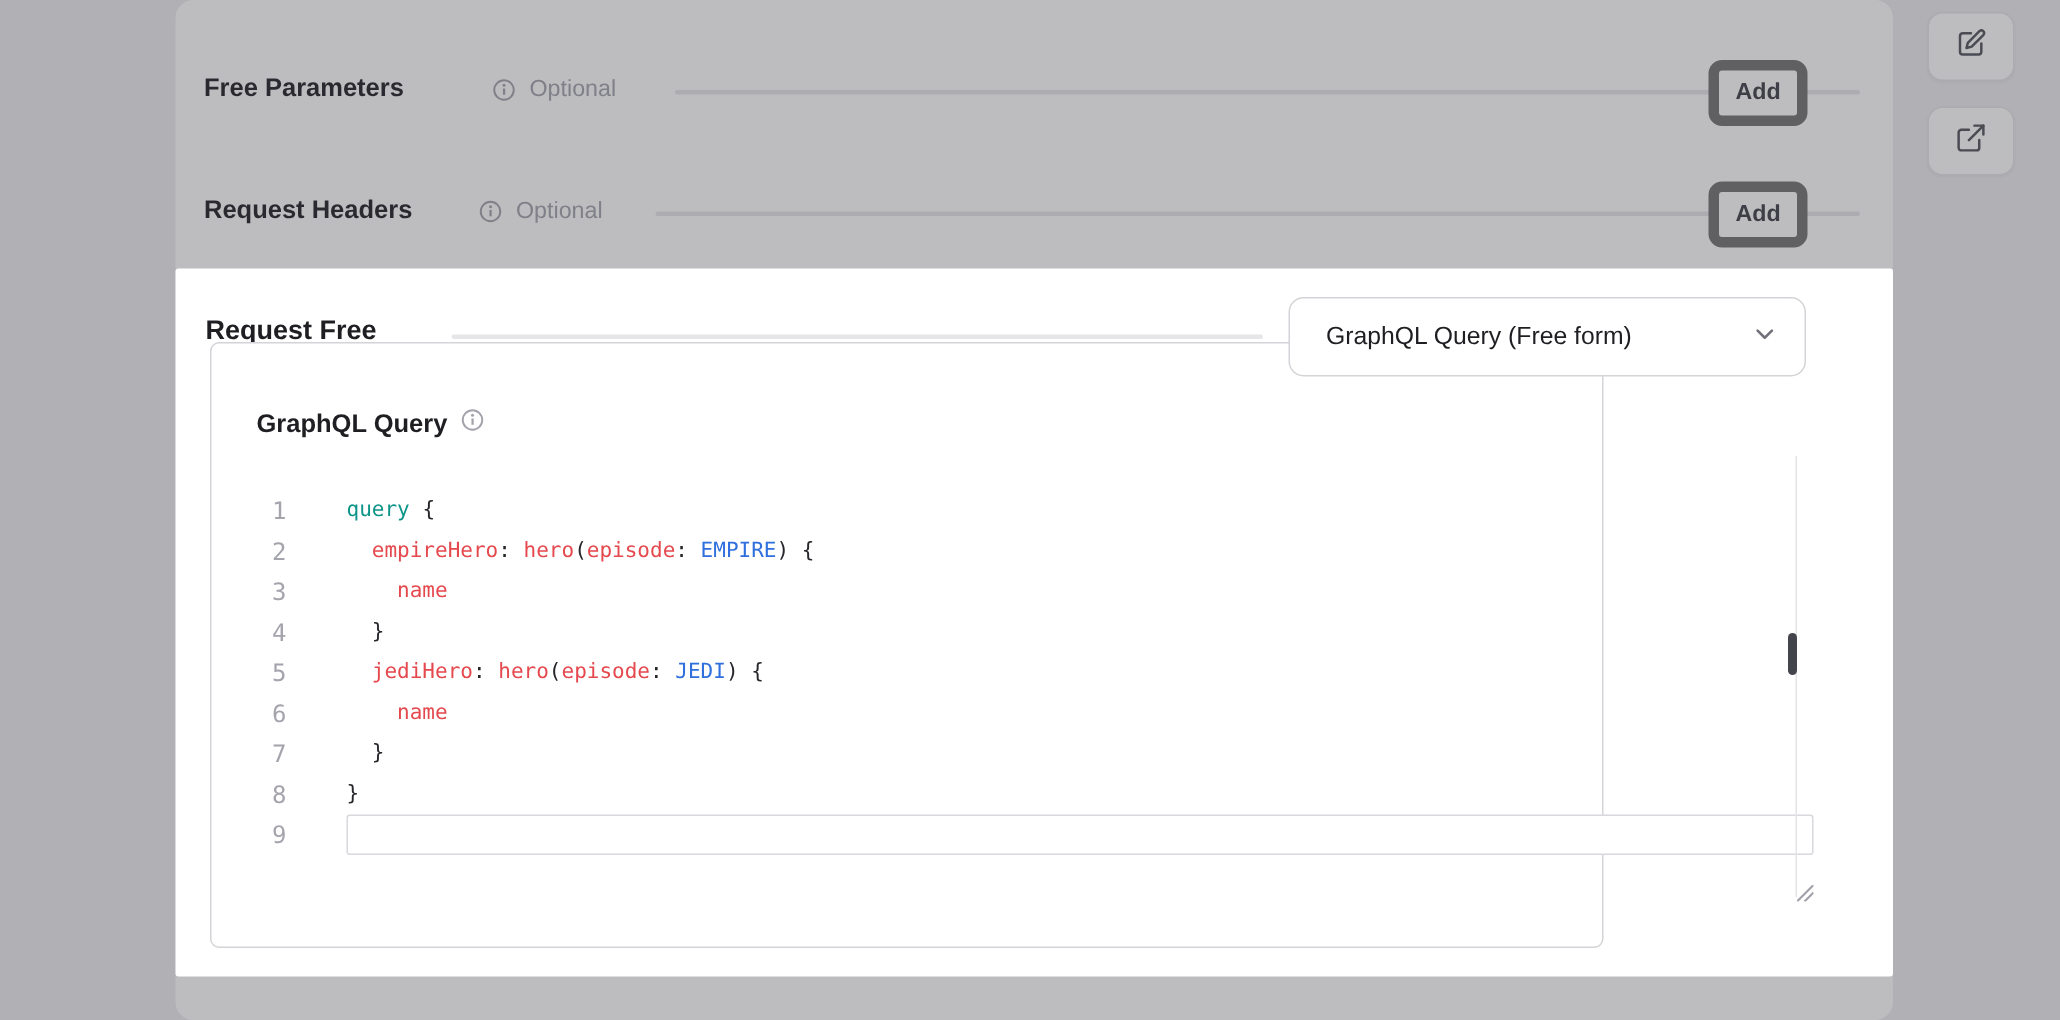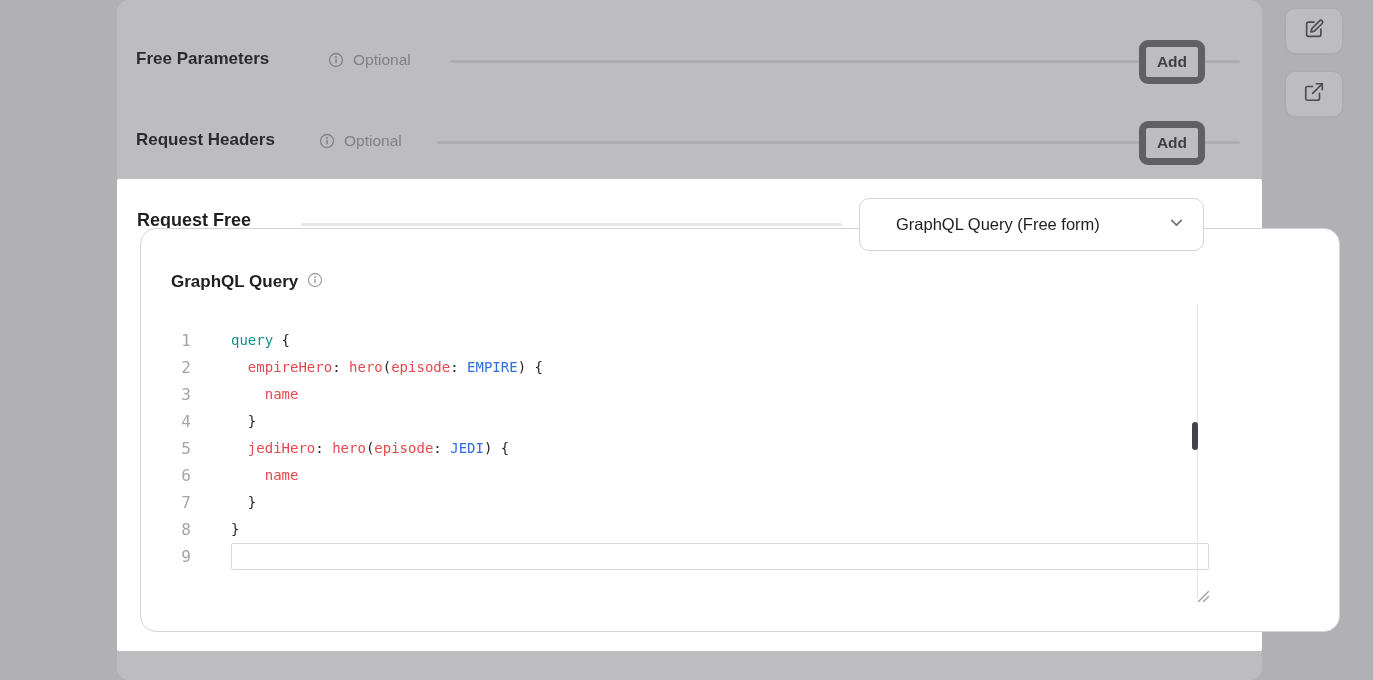--- a/index.html
+++ b/index.html
@@ -26,25 +26,25 @@
 
   
   .spotlight { position:absolute; left:117px; top:179px; width:1145px; height:472px;
                background:#ffffff; z-index:20; border-radius:2px; }
   .rb-title { position:absolute; left:20px; top:31px; font-size:18px; font-weight:600; color:#1f1f23; }
   .rb-divider { position:absolute; left:184px; top:44px; width:541px; height:3px;
                 background:#e6e6e9; border-radius:2px; }
 
   .dropdown { position:absolute; left:742px; top:19px; width:345px; height:53px;
               background:#fff; border:1px solid #d4d4d8; border-radius:10px; z-index:2;
-              display:flex; align-items:center; padding:0 18px 0 36px; cursor:pointer; }
+              display:flex; align-items:center; padding:0 18px 0 24px; cursor:pointer; }
   .dropdown-value { flex:1; font-size:16.5px; color:#1f1f23; }
 
-  .editor-box { position:absolute; left:23px; top:49px; width:1200px; height:404px;
-                border:1.5px solid #d4d4d8; border-radius:16px; background:#fff; z-index:1; }
+  .editor-box { position:absolute; left:23px; top:49px; width:929px; height:404px;
+                border:1.5px solid #d4d4d8; border-radius:6px; background:#fff; z-index:1; }
   .gql-label-row { position:absolute; left:30px; top:43px; display:flex; align-items:center; gap:9px; }
   .gql-label { font-size:17px; font-weight:600; color:#1f1f23; }
 
   .gutter { position:absolute; left:0; top:98px; width:50px; text-align:right; }
   .gutter .ln { height:27px; line-height:27px; font-family:"DejaVu Sans Mono",monospace;
                 font-size:16px; color:#a4a4ad; }
   .code { position:absolute; left:90px; top:98px; right:30px; }
   .code .code-row { height:27px; font-family:"DejaVu Sans Mono",monospace;
                     font-size:14px; line-height:27px; white-space:pre; }
   .code .code-row.active { width:978px; border:1px solid #d8d8dd; border-radius:2px;

